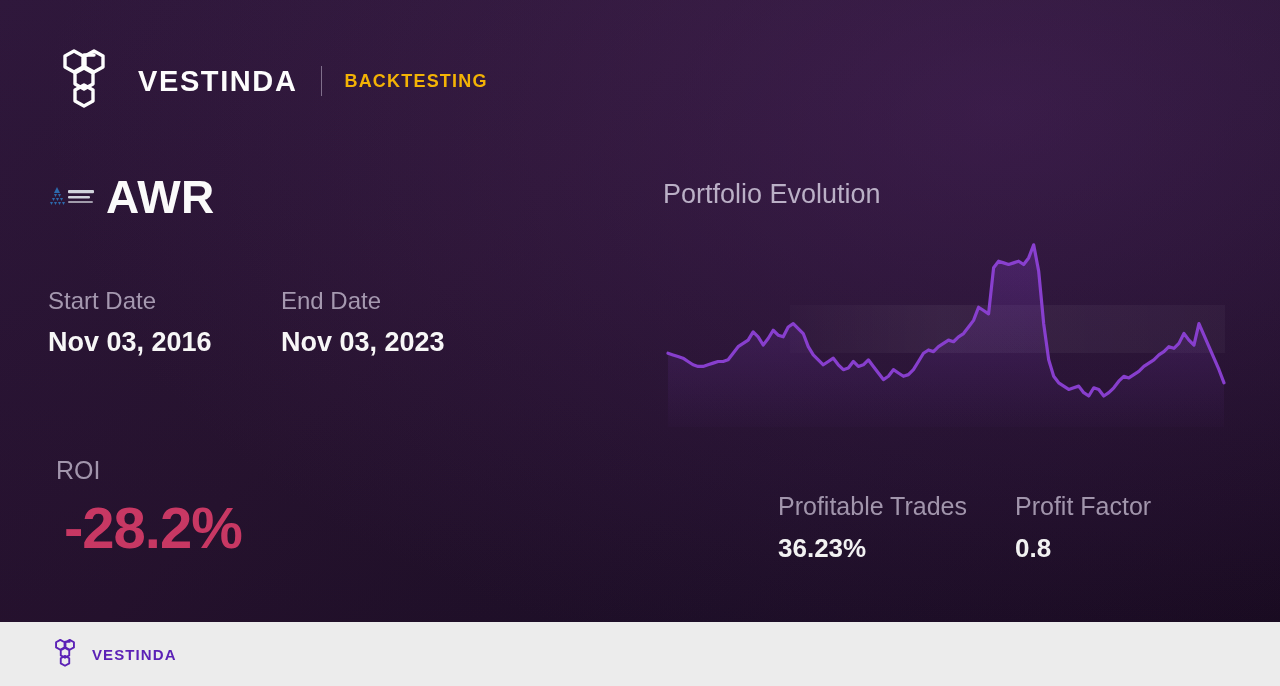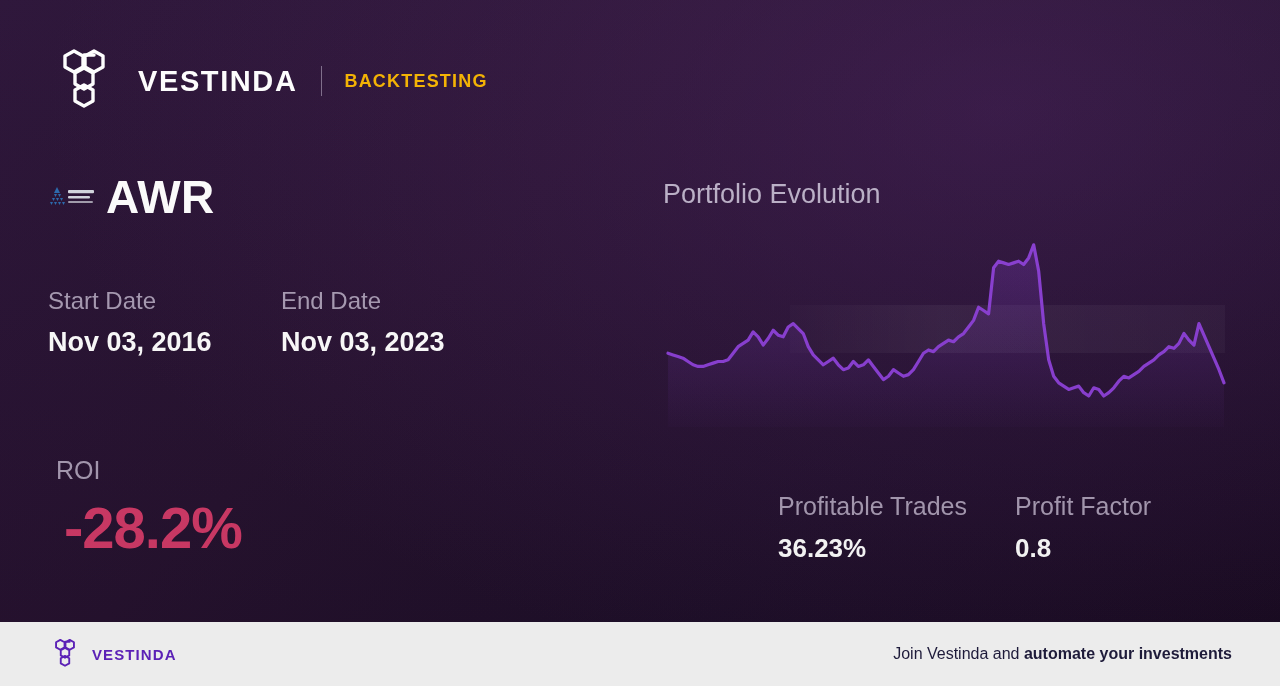--- a/index.html
+++ b/index.html
@@ -190,16 +190,13 @@
       <svg viewBox="0 0 72 68" width="34" height="32" fill="none" stroke="#5b21b6" stroke-width="4" stroke-linejoin="round" stroke-linecap="round">
         <path d="M17 9 L26 4 L35 9 L35 20 L26 25 L17 20 Z"></path>
         <path d="M37 9 L46 4 L55 9 L55 20 L46 25 L37 20 Z"></path>
         <path d="M27 26 L36 21 L45 26 L45 37 L36 42 L27 37 Z"></path>
         <path d="M27 43 L36 38 L45 43 L45 54 L36 59 L27 54 Z"></path>
         <path d="M36 8 L46 8"></path>
       </svg>
     </span>
     <span class="footer-brand">VESTINDA</span>
   </div>
-  <div class="footer-right">
-    <span>Join Vestinda and </span><b>automate your investments</b>
-  </div>
 </div>
 
 </body></html>

